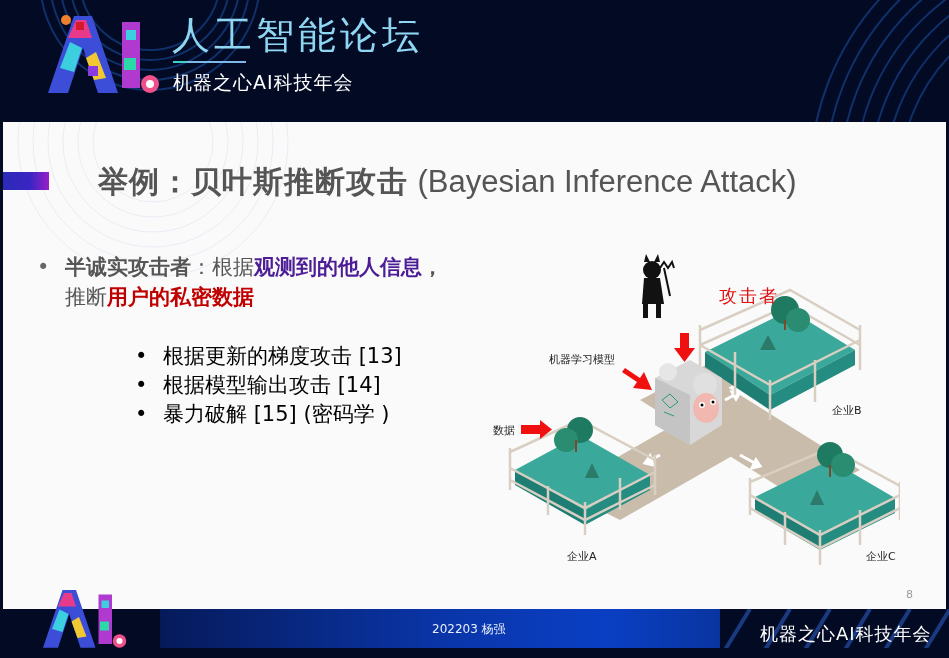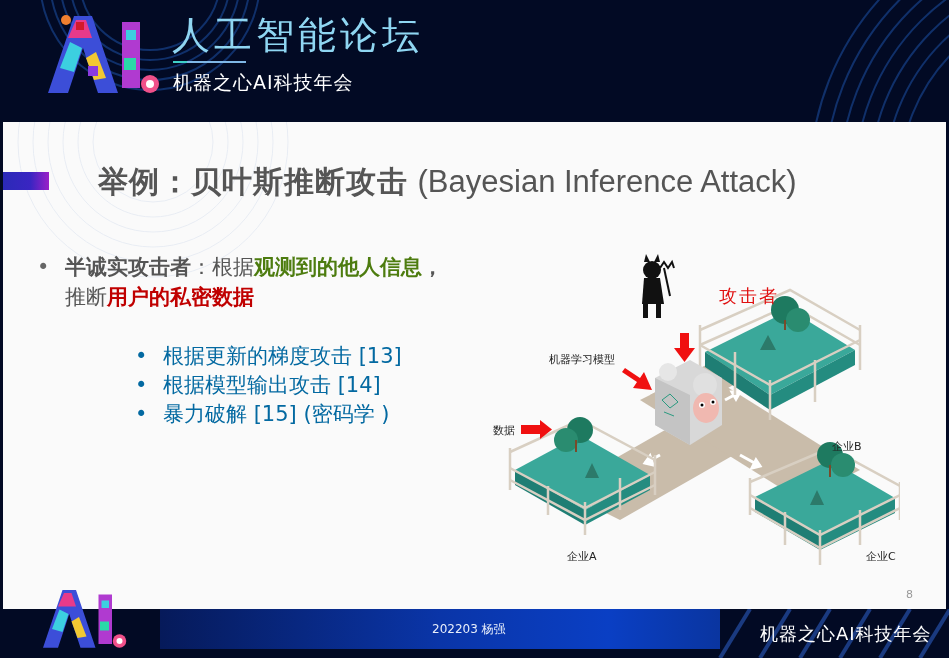--- a/index.html
+++ b/index.html
@@ -21,34 +21,34 @@
   .slide { position:absolute; left:3px; top:122px; width:943px; height:487px; background:#fafafa; overflow:hidden; }
   .slide .swirl { position:absolute; left:0; top:0; width:300px; height:200px; opacity:0.35; }
   .title-bar { position:absolute; left:0; top:50px; width:46px; height:18px; background:linear-gradient(90deg,#2b2ab8 0%,#3a25c2 60%,#9a20c8 100%); }
   .title { position:absolute; left:67px; top:40px; font-size:30px; color:#555; white-space:nowrap; }
   .title .cn { font-weight:bold; letter-spacing:1px;margin-left:28px; }
   .title .en { font-weight:normal; font-family:"Liberation Sans",sans-serif; font-size:31px; }
 
   .bullet { position:absolute; font-size:21px; color:#555; line-height:30px; white-space:nowrap; }
   .bullet .dot { display:inline-block; width:28px; color:#666; }
   .bold { font-weight:bold; }
-  .purple { color:#4d7c0f; font-weight:bold;margin-top:12px; }
+  .purple { color:#4c1d95; font-weight:bold;margin-top:12px; }
   .red { color:#c00000; font-weight:bold; }
   .ital { font-style:italic; }
 
-  .sub-list { position:absolute; left:132px; top:220px; font-size:21px; color:#0369a1; line-height:29px; }
+  .sub-list { position:absolute; left:132px; top:220px; font-size:21px; color:#000000; line-height:29px; }
   .sub-list .row { white-space:nowrap; }
   .sub-list .dot { display:inline-block; width:28px; }
 
   .page-num { position:absolute; right:33px; top:466px; font-size:11px; color:#999; }
   .diag-label { position:absolute; font-size:11px; color:#222; white-space:nowrap; }
   .attacker-label { position:absolute; left:719px; top:284px; font-size:18px; color:#e01010; letter-spacing:2px; }
 
   
-  .footer { position:absolute; left:0; top:609px; width:949px; height:49px; background:#020a24; overflow:hidden; }
+  .footer { position:absolute; left:0; top:609px; width:949px; height:39px; background:#020a24; overflow:hidden; }
   .footer .blue-band { position:absolute; left:160px; top:0; width:560px; height:40px;
     background:linear-gradient(90deg,#061a5a 0%,#0a35a8 50%,#0a3fc4 80%,#0a35a0 100%); }
   .footer .stripes { position:absolute; left:700px; top:0; width:249px; height:49px; }
   .footer-text { position:absolute; left:432px; top:12px; font-size:12px; color:#e8eefa; }
   .footer-logo-text { position:absolute; left:760px; top:13px; font-size:18px; color:#ffffff; letter-spacing:1px; }
   .footer-ai { position:absolute; left:24px; top:584px; width:110px; height:66px; }
 </style>
 </head>
 <body>
 
@@ -229,21 +229,21 @@
     <polygon points="625,368 640,378 644,372 652,390 633,388 637,382 622,372"></polygon>
     <rect x="521" y="425" width="20" height="9"></rect>
       <polygon points="540,420 552,429.5 540,439"></polygon>
   </g>
 </svg>
 
 <div class="attacker-label">攻击者</div>
 <div class="diag-label" style="left:549px; top:352px;">机器学习模型</div>
 <div class="diag-label" style="left:493px; top:423px;">数据</div>
 <div class="diag-label" style="left:567px; top:549px;">企业A</div>
-<div class="diag-label" style="left:832px; top:403px;margin-top:36px;">企业B</div>
+<div class="diag-label" style="left:832px; top:403px;">企业B</div>
 <div class="diag-label" style="left:866px; top:549px;">企业C</div>
 
 <div class="footer">
   <div class="blue-band"></div>
   <svg class="stripes" viewBox="0 0 249 49">
     <g stroke="#1a3a80" stroke-width="4">
       <line x1="20" y1="49" x2="50" y2="0"></line>
         <line x1="60" y1="49" x2="90" y2="0"></line>
       <line x1="100" y1="49" x2="130" y2="0"></line>
         <line x1="140" y1="49" x2="170" y2="0"></line>

